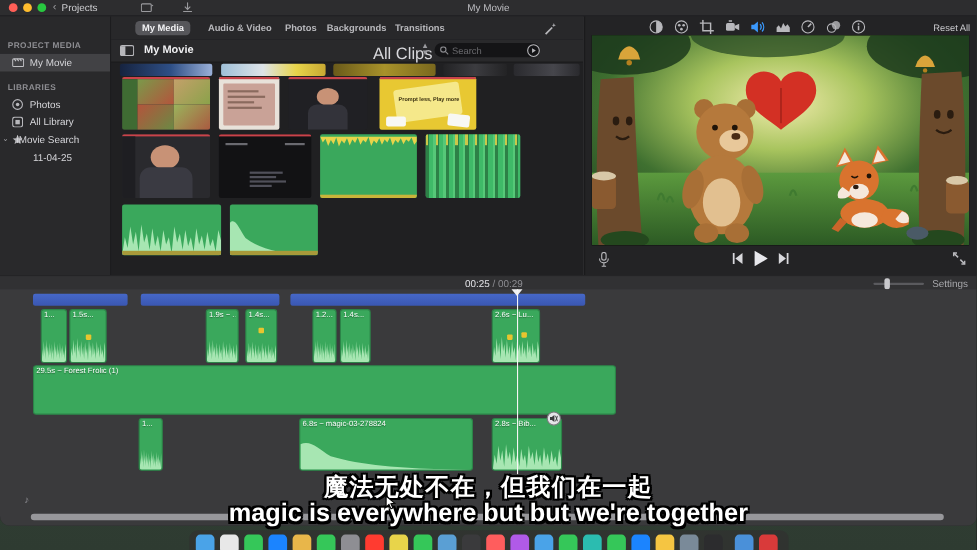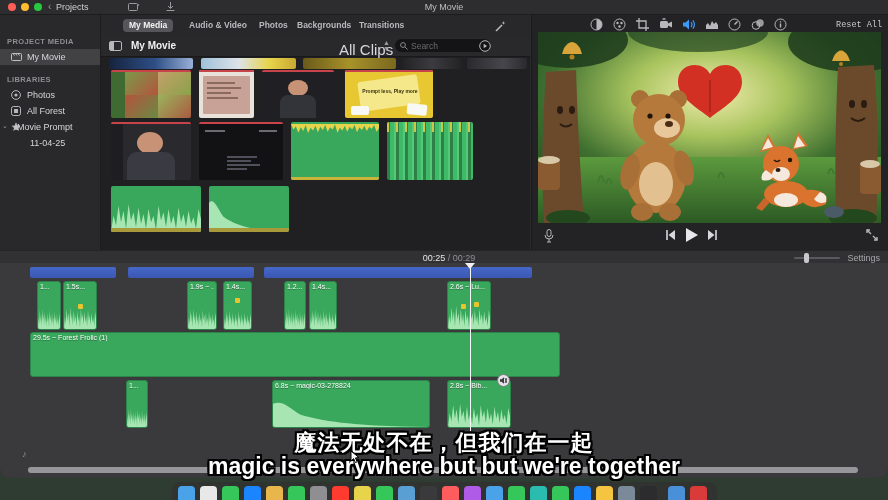--- a/index.html
+++ b/index.html
@@ -34,21 +34,21 @@
   .search::placeholder{color:#6a6a6e;}
   .mag{position:absolute;left:299px;top:6px;width:8px;height:8px;}
   .thumb{position:absolute;border-radius:2px;overflow:hidden;background:#2f2f31;}
   .redbar{position:absolute;left:0;top:0;width:100%;height:2px;background:#c9434a;}
   .wf{position:absolute;left:0;bottom:0;width:100%;fill:#a7e6b2;}
   .wfy{fill:#e8d44a;}
   .olive{position:absolute;left:0;bottom:0;width:100%;height:4px;background:#a89a3a;}
   
   .preview{position:absolute;left:531px;top:15px;width:357px;height:235px;background:#232325;border-left:1px solid #1a1a1c;}
   .pv-ic{position:absolute;top:3px;width:14px;height:13px;}
-  .resetall{position:absolute;right:7px;top:5px;font-size:8.5px;color:#c9c9cd;font-family:Liberation Mono, monospace;}
+  .resetall{position:absolute;right:7px;top:5px;font-size:8.5px;color:#c9c9cd;}
   .vframe{position:absolute;left:6px;top:17px;width:343px;height:191px;background:#000;overflow:hidden;}
   .pv-ctrl{position:absolute;bottom:0;left:0;width:357px;height:27px;}
   
   .tlh{position:absolute;left:0;top:250px;width:888px;height:13px;background:#313133;border-top:1px solid #242426;border-bottom:1px solid #242426;}
   .tcode{position:absolute;left:384px;top:2px;width:130px;text-align:center;font-size:9px;color:#e4e4e8;}
   .tcode .dim{color:#8e8e93;}
   .settings{position:absolute;right:8px;top:2px;font-size:9px;color:#a8a8ac;}
   .zslider{position:absolute;right:48px;top:6px;width:46px;height:2px;background:#5a5a5e;border-radius:1px;}
   .zknob{position:absolute;left:10px;top:-4px;width:5px;height:10px;border-radius:2px;background:#c8c8cc;}
   
@@ -128,30 +128,30 @@
           </span>
         <span class="sb-lb">Photos</span>
       </div>
       <div class="sb-row" style="top:88px">
         <span class="sb-ic">
             <svg width="10" height="10" viewBox="0 0 10 10">
               <rect x="0.5" y="0.5" width="9" height="9" rx="2" fill="none" stroke="#b8b8bc"></rect>
               <rect x="3" y="3" width="4" height="4" fill="#b8b8bc"></rect>
             </svg>
           </span>
-        <span class="sb-lb">All Forest</span>
+        <span class="sb-lb">All Library</span>
       </div>
       <div class="sb-row" style="top:104px">
         <span style="position:absolute;left:2px;top:3px;font-size:7px;color:#9a9a9e">⌄</span>
         <span class="sb-ic">
             <svg width="10" height="10" viewBox="0 0 10 10">
               <path d="M5 0.5 L6.3 3.6 9.5 3.8 7 5.9 7.8 9 5 7.3 2.2 9 3 5.9 0.5 3.8 3.7 3.6 Z" fill="#b8b8bc"></path>
             </svg>
           </span>
-        <span class="sb-lb" style="left:15px">iMovie Prompt</span>
+        <span class="sb-lb" style="left:15px">iMovie Search</span>
       </div>
       <div class="sb-row" style="top:120px">
         <span class="sb-lb" style="left:30px">11-04-25</span>
       </div>
     </div>
 
     <div class="tabbar">
       <span class="tab active" style="left:22px">My Media</span>
       <span class="tab" style="left:82px">Audio &amp; Video</span>
       <span class="tab" style="left:152px">Photos</span>

